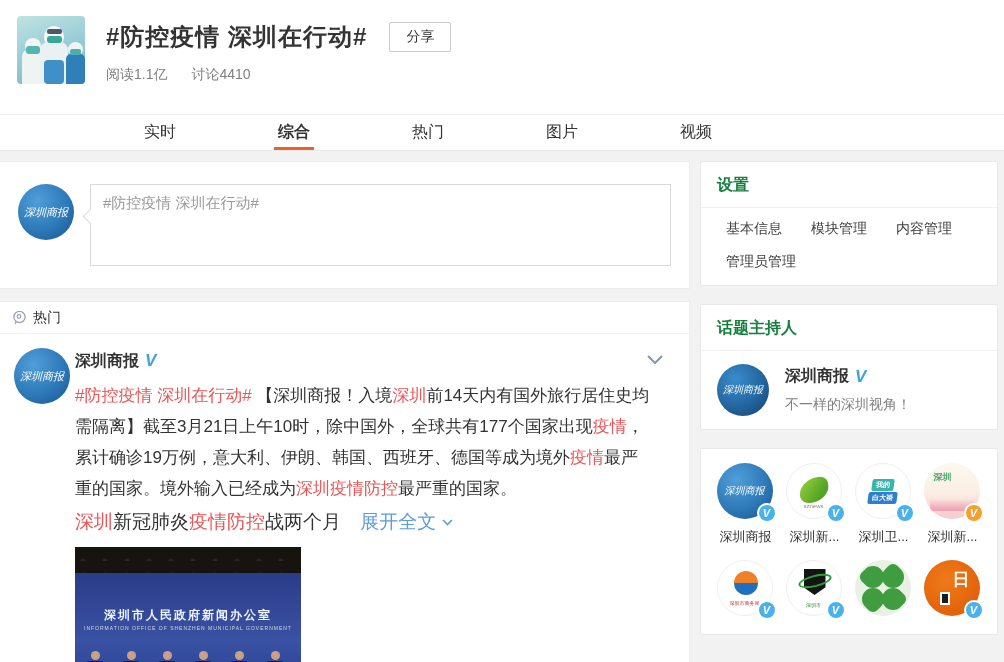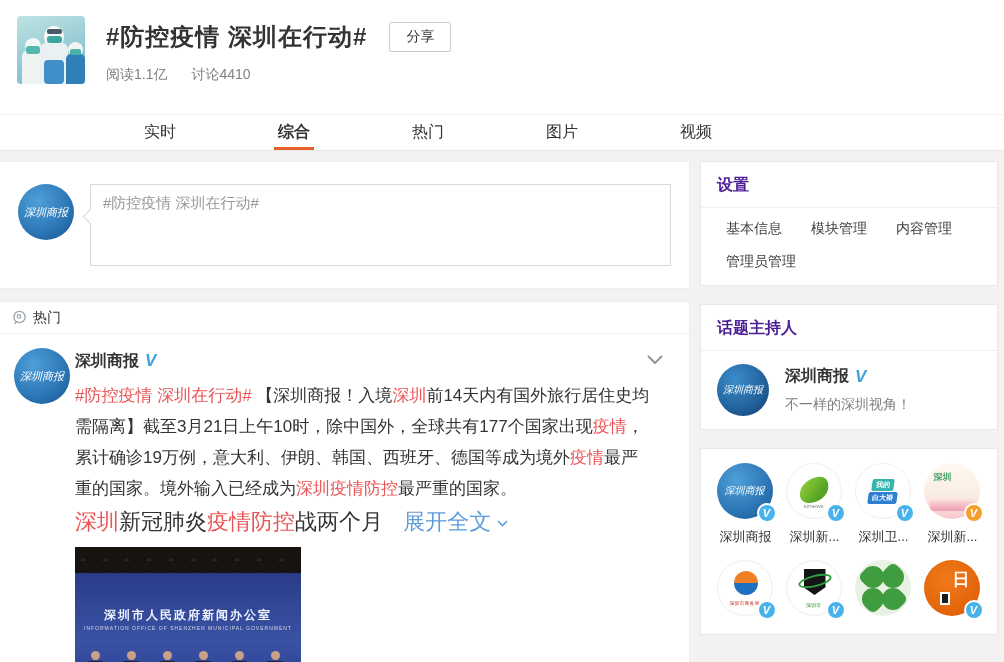--- a/index.html
+++ b/index.html
@@ -55,41 +55,41 @@
 
   .post { position:relative; padding:14px 18px 0 14px; }
   .post-avatar { position:absolute; left:14px; top:14px; width:56px; height:56px; font-size:11px; }
   .collapse-toggle { position:absolute; right:26px; top:16px; cursor:pointer; }
   .post-body { margin-left:61px; width:586px; }
   .post-head { display:flex; align-items:center; height:22px; margin-top:2px; }
   .author-name { font-size:16px; font-weight:bold; color:#333; }
   .v-inline { color:var(--vblue); font-weight:bold; font-style:italic; font-size:17px; margin-left:6px; }
   .post-text { margin-top:8px; font-size:17px; line-height:31px; color:#333; width:578px; }
   .seg-red { color:var(--tred); }
-  .post-line2 { margin-top:2px; font-size:22px; line-height:31px; color:#333; }
+  .post-line2 { margin-top:2px; font-size:19px; line-height:31px; color:#333; }
   .expand-link { color:var(--lblue); cursor:pointer; margin-left:14px; }
   .expand-link .chev { display:inline-block; transform:translateY(-2px); }
 
   
   .post-image { margin-top:10px; width:226px; height:200px; position:relative; overflow:hidden; cursor:pointer; }
   .pi-ceiling { position:absolute; top:0; left:0; right:0; height:26px; background:#17130e;
     background-image:radial-gradient(circle at 8px 14px, #2c2620 2px, transparent 3px); background-size:22px 14px; }
   .pi-backdrop { position:absolute; top:26px; left:0; right:0; height:96px;
     background:linear-gradient(180deg,#2a3c89 0%,#3a52a3 70%,#31479a 100%); }
   .pi-cn { position:absolute; top:34px; width:100%; text-align:center; color:#eef2ff;
     font-size:12px; font-weight:bold; letter-spacing:2px; white-space:nowrap; }
   .pi-en { position:absolute; top:52px; width:100%; text-align:center; color:rgba(255,255,255,.75);
     font-size:5px; letter-spacing:1px; white-space:nowrap; }
   .pi-person { position:absolute; width:20px; }
   .pi-ph { width:9px; height:9px; border-radius:50%; background:#c9a188; margin:0 auto; }
   .pi-pb { width:18px; height:13px; background:#1c2430; border-radius:3px 3px 0 0; margin:1px auto 0; }
 
   
   .side-card { background:#fff; border:1px solid #e8e8e8; border-radius:2px; margin-bottom:18px; }
-  .side-title { font-size:16px; font-weight:bold; color:#4c1d95; padding:13px 16px 11px; border-bottom:1px solid #f0f0f0; }
+  .side-title { font-size:16px; font-weight:bold; color:#15803d; padding:13px 16px 11px; border-bottom:1px solid #f0f0f0; }
 
   .settings-body { padding:12px 16px 14px 25px; display:grid; grid-template-columns:85px 85px 85px; row-gap:15px; }
   .settings-link { font-size:14px; color:#404040; cursor:pointer; white-space:nowrap; }
 
   .host-body { display:flex; padding:13px 16px; }
   .host-avatar { width:52px; height:52px; font-size:10px;
     background:radial-gradient(circle at 35% 30%,#3b8ccb 0%,#24659f 55%,#123f72 100%); }
   .host-info { margin-left:16px; padding-top:2px; }
   .host-name-row { display:flex; align-items:center; }
   .host-name { font-size:16px; font-weight:bold; color:#333; }

